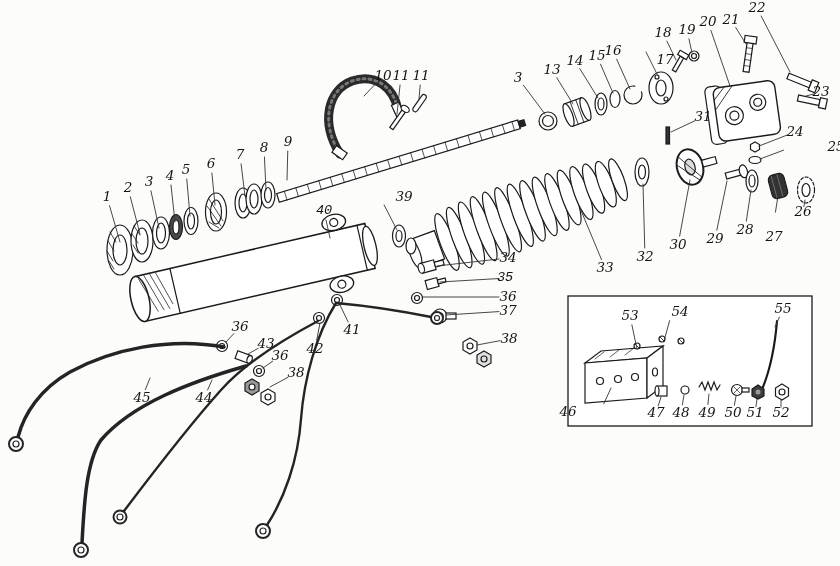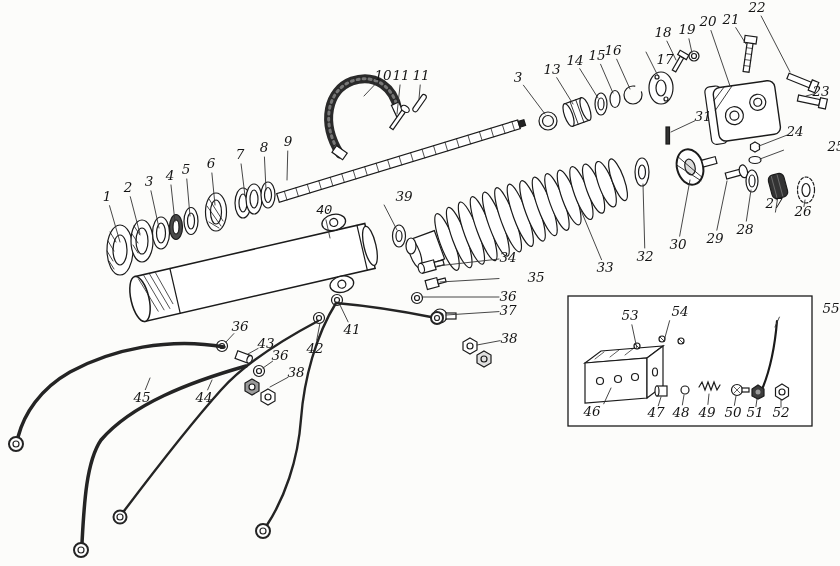--- a/index.html
+++ b/index.html
@@ -357,45 +357,45 @@
       <span class="part-label" style="left: 663px; top: 33px;">18</span>
       <span class="part-label" style="left: 687px; top: 30px;">19</span>
       <span class="part-label" style="left: 708px; top: 22px;">20</span>
       <span class="part-label" style="left: 731px; top: 20px;">21</span>
       <span class="part-label" style="left: 757px; top: 8px; font-style: italic;">22</span>
       <span class="part-label" style="left: 821px; top: 92px;">23</span>
       <span class="part-label" style="left: 703px; top: 117px;">31</span>
       <span class="part-label" style="left: 795px; top: 132px;">24</span>
       <span class="part-label" style="left: 836px; top: 147px;">25</span>
       <span class="part-label" style="left: 803px; top: 212px;">26</span>
-      <span class="part-label" style="left: 774px; top: 204px;">27</span>
+      <span class="part-label" style="left: 774px; top: 237px;">27</span>
       <span class="part-label" style="left: 745px; top: 230px;">28</span>
       <span class="part-label" style="left: 715px; top: 239px;">29</span>
       <span class="part-label" style="left: 678px; top: 245px;">30</span>
       <span class="part-label" style="left: 645px; top: 257px;">32</span>
       <span class="part-label" style="left: 605px; top: 268px;">33</span>
       <span class="part-label" style="left: 324px; top: 211px; font-family: Liberation Mono, monospace;">40</span>
       <span class="part-label" style="left: 380px; top: 197px; margin-left: 24px;">39</span>
       <span class="part-label" style="left: 508px; top: 258px;">34</span>
-      <span class="part-label" style="left: 536px; top: 278px;">35</span>
+      <span class="part-label" style="left: 505px; top: 278px; font-family: Liberation Mono, monospace;">35</span>
       <span class="part-label" style="left: 508px; top: 297px;">36</span>
       <span class="part-label" style="left: 508px; top: 311px;">37</span>
       <span class="part-label" style="left: 509px; top: 339px;">38</span>
       <span class="part-label" style="left: 240px; top: 327px;">36</span>
       <span class="part-label" style="left: 352px; top: 330px; text-align: center;">41</span>
       <span class="part-label" style="left: 315px; top: 349px;">42</span>
       <span class="part-label" style="left: 266px; top: 344px;">43</span>
       <span class="part-label" style="left: 280px; top: 356px;">36</span>
       <span class="part-label" style="left: 296px; top: 373px;">38</span>
       <span class="part-label" style="left: 142px; top: 398px;">45</span>
       <span class="part-label" style="left: 204px; top: 398px;">44</span>
       <span class="part-label" style="left: 630px; top: 316px;">53</span>
       <span class="part-label" style="left: 672px; top: 312px; margin-left: 8px;">54</span>
-      <span class="part-label" style="left: 783px; top: 309px; margin-left: 48px;">55</span>
-      <span class="part-label" style="left: 592px; top: 412px;">46</span>
+      <span class="part-label" style="left: 783px; top: 309px;">55</span>
+      <span class="part-label" style="left: 568px; top: 412px;">46</span>
       <span class="part-label" style="left: 656px; top: 413px;">47</span>
       <span class="part-label" style="left: 681px; top: 413px;">48</span>
       <span class="part-label" style="left: 707px; top: 413px;">49</span>
       <span class="part-label" style="left: 733px; top: 413px;">50</span>
       <span class="part-label" style="left: 755px; top: 413px;">51</span>
       <span class="part-label" style="left: 781px; top: 413px;">52</span>
     </div>
 </div>
 
 </body></html>

